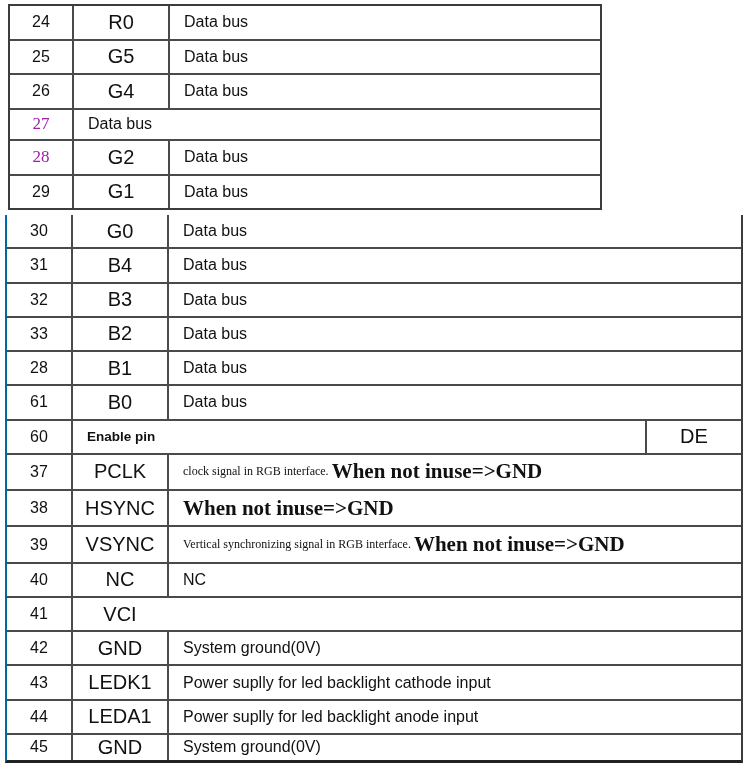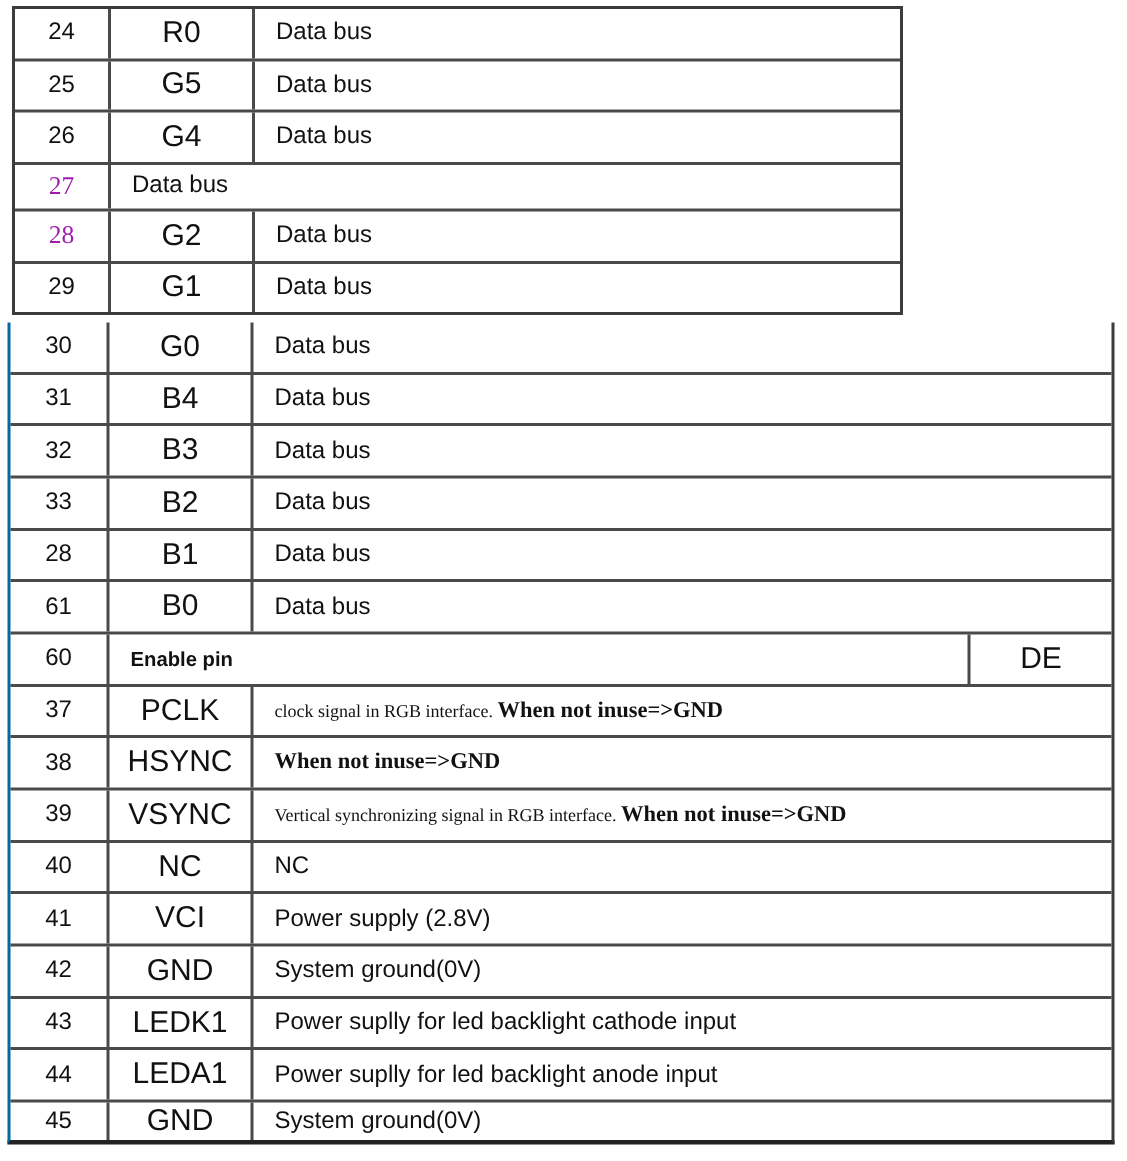--- a/index.html
+++ b/index.html
@@ -64,21 +64,21 @@
     flex:1 1 auto;
     justify-content:flex-start;
     padding-left:14px;
     font-size:16px;
     border-left:2px solid #4a4a4a;
   }
   .c3 span{white-space:pre;}
   .seg-sans{font-family:"Liberation Sans",sans-serif;font-size:16px;}
   .seg-sans-bold-small{font-family:"Liberation Sans",sans-serif;font-size:13.5px;font-weight:bold;}
   .seg-serif{font-family:"Liberation Serif",serif;font-size:12px;}
-  .seg-serif-bold{font-family:"Liberation Serif",serif;font-size:15px;font-weight:bold;}
+  .seg-serif-bold{font-family:"Liberation Serif",serif;font-size:21px;font-weight:bold;}
 </style>
 </head>
 <body>
 
 <div class="page">
   <div class="pin-table t1" id="table-0">
       <div class="row">
         <div class="cell c1">24</div>
         <div class="cell c2">R0</div>
         <div class="cell c3">
@@ -196,23 +196,20 @@
       <div class="row">
         <div class="cell c1">40</div>
         <div class="cell c2">NC</div>
         <div class="cell c3">
           <span class="seg-sans">NC</span>
         </div>
       </div>
       <div class="row">
         <div class="cell c1">41</div>
         <div class="cell c2">VCI</div>
-        <div class="cell c3">
-          <span class="seg-sans">Power supply (2.8V)</span>
-        </div>
       </div>
       <div class="row">
         <div class="cell c1">42</div>
         <div class="cell c2">GND</div>
         <div class="cell c3">
           <span class="seg-sans">System ground(0V)</span>
         </div>
       </div>
       <div class="row">
         <div class="cell c1">43</div>

